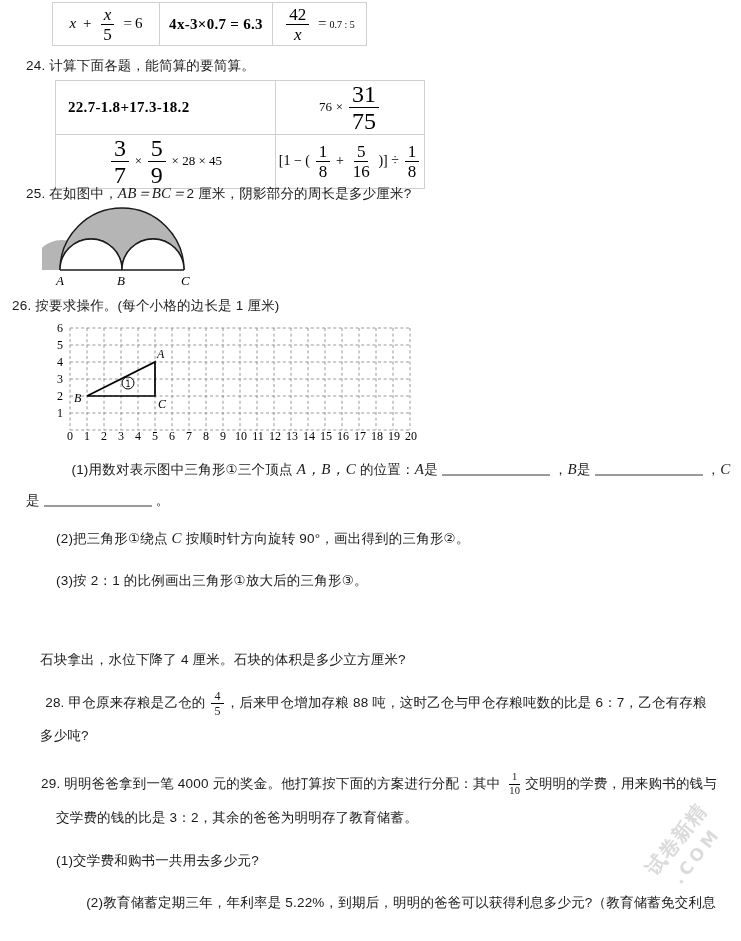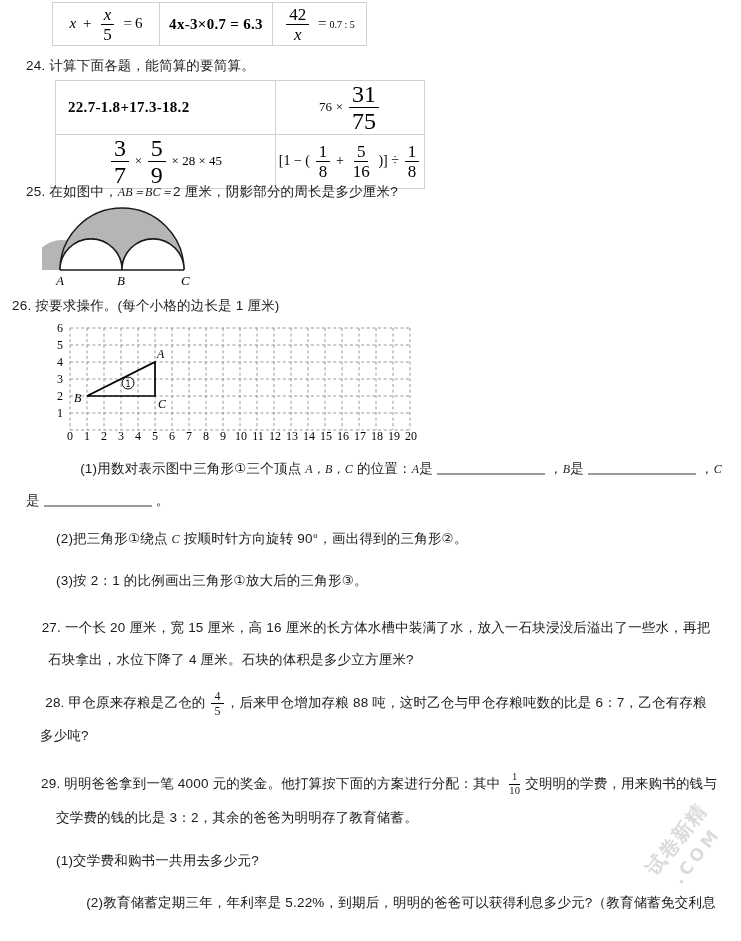--- a/index.html
+++ b/index.html
@@ -28,21 +28,21 @@
     line-height: 1.55;
     color: #1a1a1a;
     letter-spacing: 0.2px;
   }
   .q-num {
     display: inline;
   }
   .ital {
     font-family: "Liberation Serif", "DejaVu Serif", serif;
     font-style: italic;
-    font-size: 12px;
+    font-size: 15px;
   }
   .sub-q {
     font-size: 13.5px;
     color: #1a1a1a;
     letter-spacing: 0.2px;
   }
   .blank {
     display: inline-block;
     width: 108px;
     border-bottom: 2.2px solid #9a9a9a;
@@ -129,21 +129,21 @@
   .abs { position: absolute; text-align: center; }
 
   #q24-title { left: 26px; top: 56px; }
   #q25-title { left: 26px; top: 182px; }
   #q26-title { left: 12px; top: 296px; }
   #q26-1 { left: 56px; top: 460px; width: 690px; }
   #q26-1b { left: 26px; top: 492px; }
   #q26-2 { left: 56px; top: 530px; }
   #q26-3 { left: 56px; top: 572px; }
   #q27 { left: 26px; top: 618px; width: 700px; }
-  #q27b { left: 40px; top: 650px; margin-left: 8px; }
+  #q27b { left: 40px; top: 650px; }
   #q28 { left: 26px; top: 690px; width: 700px; }
   #q28b { left: 40px; top: 726px; }
   #q29 { left: 26px; top: 772px; width: 706px; }
   #q29b { left: 56px; top: 808px; }
   #q29-1 { left: 56px; top: 852px; }
   #q29-2 { left: 56px; top: 894px; width: 690px; }
 
   
   #fig-25 {
     position: absolute;
@@ -389,24 +389,20 @@
   </div>
 
   <div class="abs sub-q" id="q26-2">
     <span>(2)</span><span>把三角形①绕点 </span><span class="ital">C</span><span> 按顺时针方向旋转 90°，画出得到的三角形②。</span>
   </div>
 
   <div class="abs sub-q" id="q26-3">
     <span>(3)</span><span>按 2：1 的比例画出三角形①放大后的三角形③。</span>
   </div>
 
-  <div class="abs q-line" id="q27">
-    <span class="q-num">27.</span>
-    <span>一个长 20 厘米，宽 15 厘米，高 16 厘米的长方体水槽中装满了水，放入一石块浸没后溢出了一些水，再把</span>
-  </div>
   <div class="abs q-line" id="q27b">石块拿出，水位下降了 4 厘米。石块的体积是多少立方厘米?</div>
 
   <div class="abs q-line" id="q28">
     <span class="q-num">28.</span>
     <span>甲仓原来存粮是乙仓的 </span><span class="frac sm">
         <span class="num">4</span>
         <span class="den">5</span>
       </span><span>，后来甲仓增加存粮 88 吨，这时乙仓与甲仓存粮吨数的比是 6：7，乙仓有存粮</span>
   </div>
   <div class="abs q-line" id="q28b">多少吨?</div>

